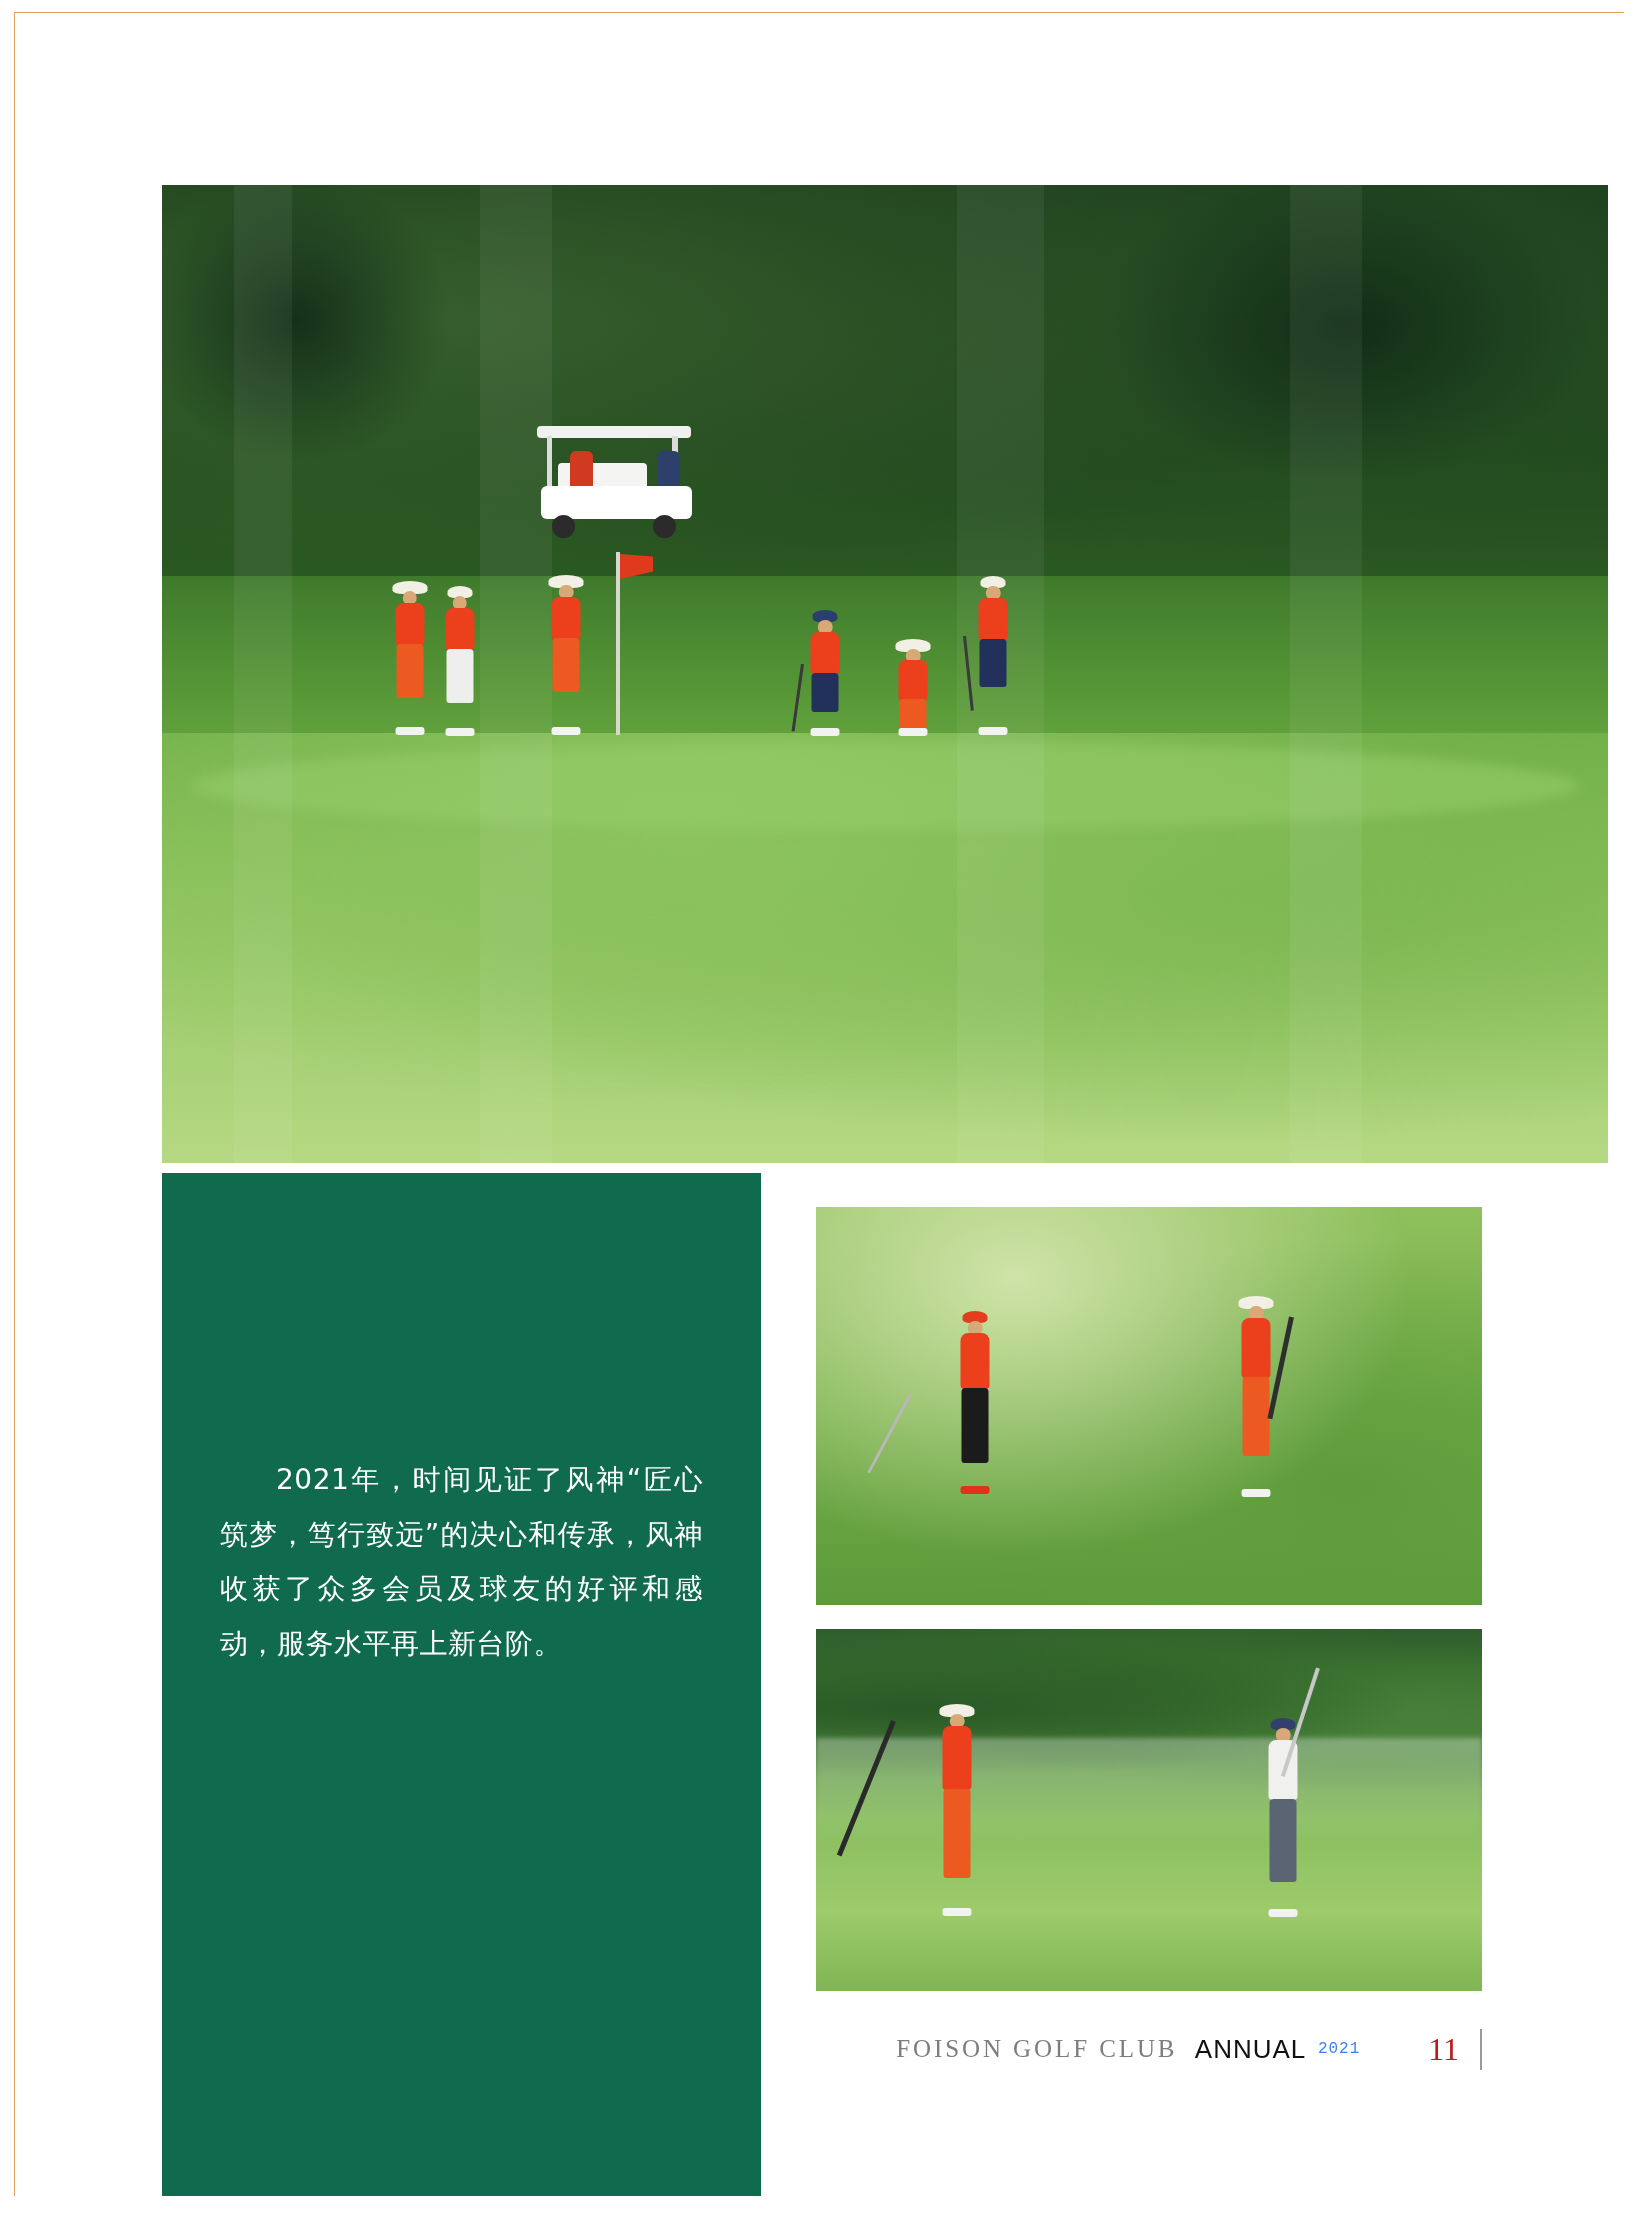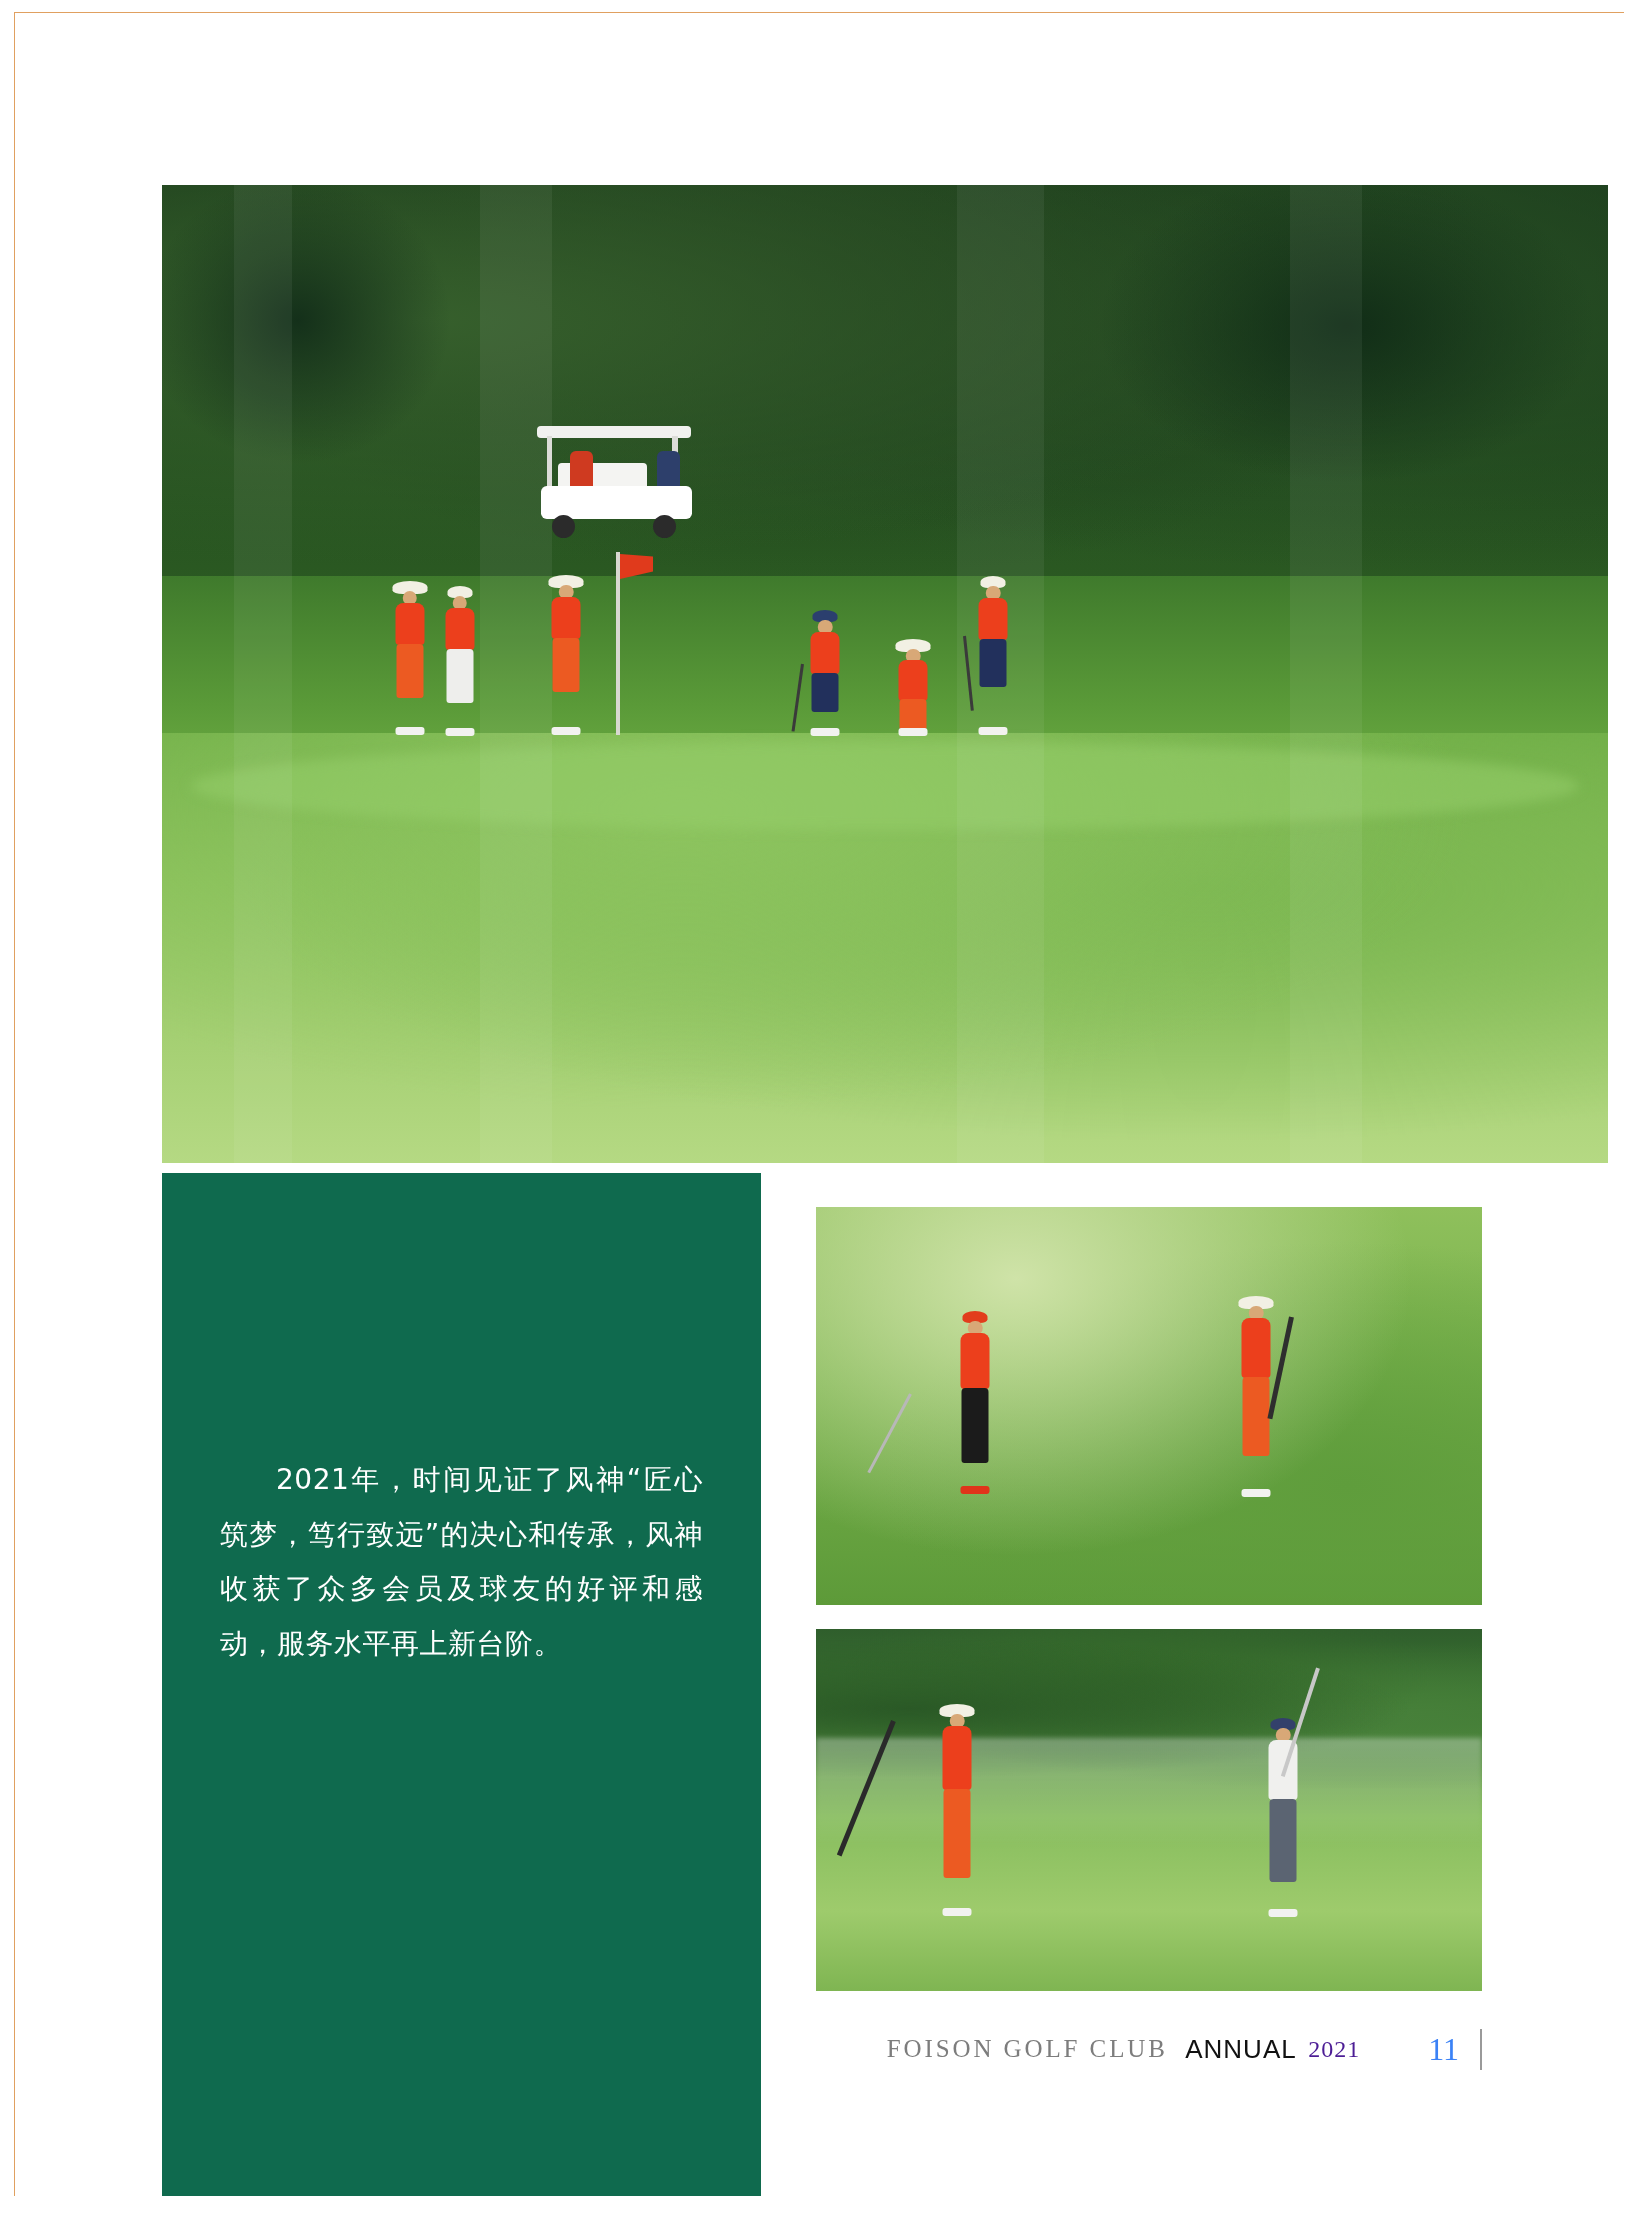--- a/index.html
+++ b/index.html
@@ -300,28 +300,28 @@
   }
   .footer-annual {
     color: #111111;
     font-family: "Liberation Sans", sans-serif;
     font-weight: normal;
     font-size: 26px;
     letter-spacing: 1px;
     margin-left: 17.4px;
   }
   .footer-year {
-    color: #4c1d95;
-    font-family: Liberation Serif, serif;
-    font-size: 24px;
+    color: #3b82f6;
+    font-family: Liberation Mono, monospace;
+    font-size: 16px;
     letter-spacing: 1px;
     margin-left: 11.6px;
   }
   .footer-page {
-    color: #3b82f6;
+    color: #b91c1c;
     font-family: "Liberation Serif", serif;
     font-size: 32px;
     margin-left: 68px;
   }
   .footer-rule {
     width: 1.9px;
     height: 41px;
     background: #9a9a9a;
     margin-left: 21px;
   }

